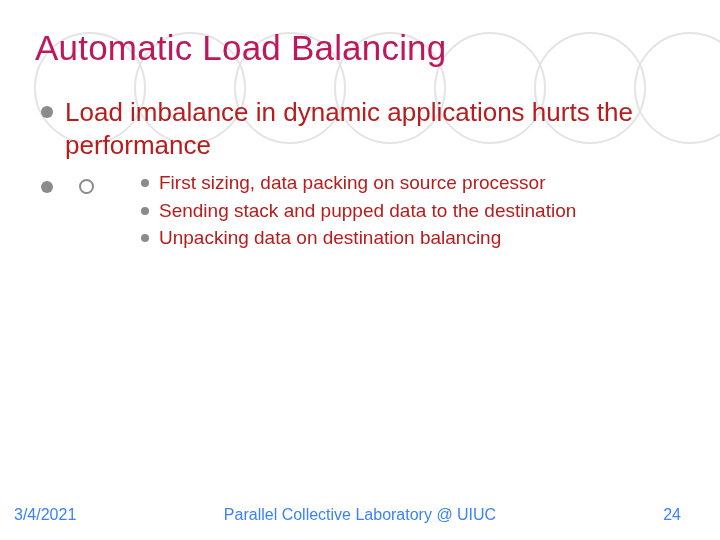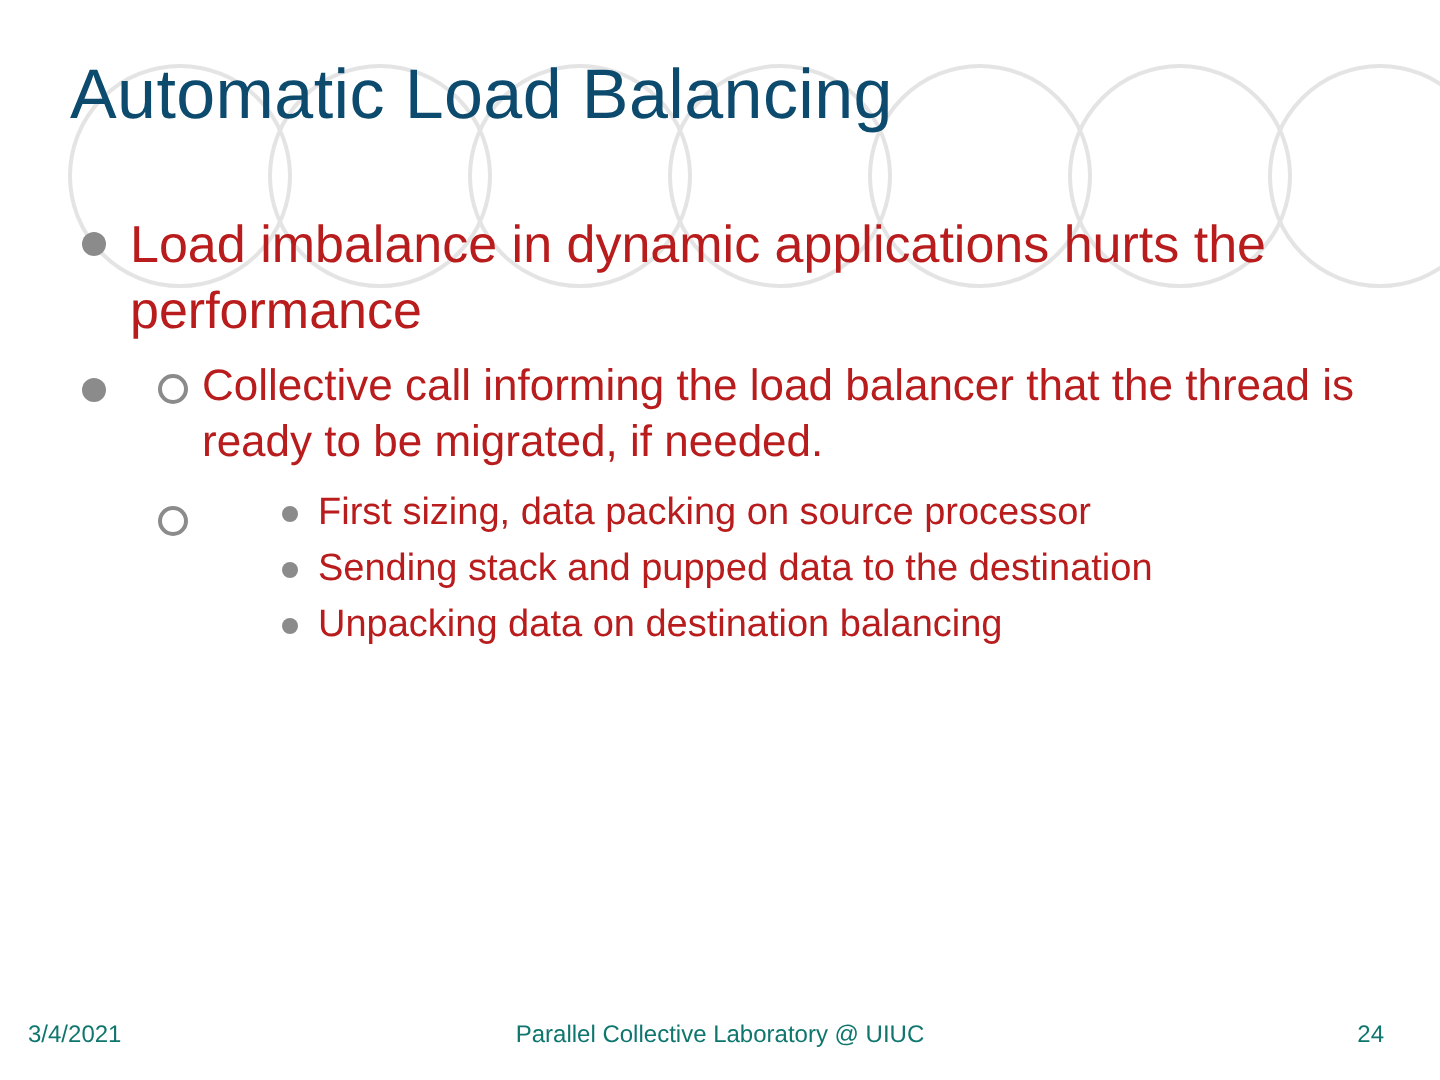--- a/index.html
+++ b/index.html
@@ -27,22 +27,22 @@
   .slide {
     position: relative;
     z-index: 1;
     width: 100%;
     height: 100%;
     padding: 28px 35px 0 35px;
   }
   .title {
     font-size: 35px;
     font-weight: 400;
-    color: #0c4a6e;
-    margin-bottom: 38px;
+    color: #be185d;
+    margin-bottom: 28px;
     letter-spacing: 0.2px;
   }
   .list-level1 { list-style: none; padding-left: 0; }
   .list-level1 > li {
     font-size: 26px;
     color: #b91c1c;
     position: relative;
     padding-left: 30px;
     margin-bottom: 6px;
     line-height: 1.25;
@@ -92,26 +92,26 @@
     width: 8px;
     height: 8px;
     border-radius: 50%;
     background: #8b8b8b;
   }
   .footer {
     position: absolute;
     bottom: 16px;
     left: 0;
     width: 100%;
-    padding: 0 28px 0 14px;
+    padding: 0 39px 0 14px;
     display: flex;
     justify-content: space-between;
     align-items: baseline;
-    font-size: 12px;
-    color: #0f766e;
+    font-size: 16px;
+    color: #3b82f6;
   }
   .footer-center {
     position: absolute;
     left: 50%;
     transform: translateX(-50%);
   }
 </style>
 </head>
 <body>
 
@@ -129,23 +129,20 @@
   <h1 class="title">Automatic Load Balancing</h1>
 
   <ul class="list-level1">
     <li>
       <span>Load imbalance in dynamic applications hurts the performance</span>
     </li>
     <li>
 
       <ul class="list-level2">
         <li>
-          <span>Collective call informing the load balancer that the thread is ready to be migrated, if needed.</span>
-        </li>
-        <li>
 
           <ul class="list-level3">
             <li>
               <span>First sizing, data packing on source processor</span>
             </li>
             <li>
               <span>Sending stack and pupped data to the destination</span>
             </li>
             <li>
               <span>Unpacking data on destination balancing</span>

